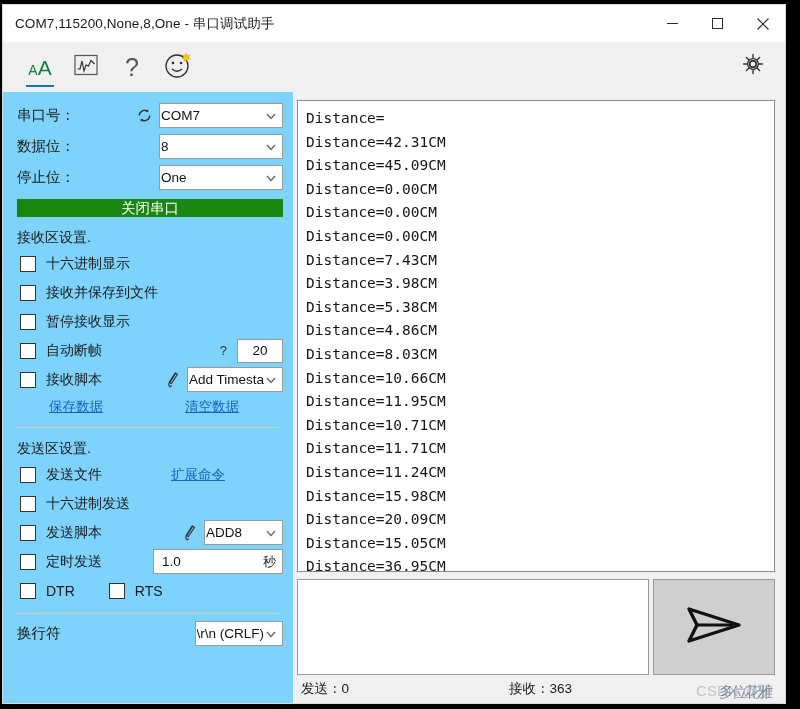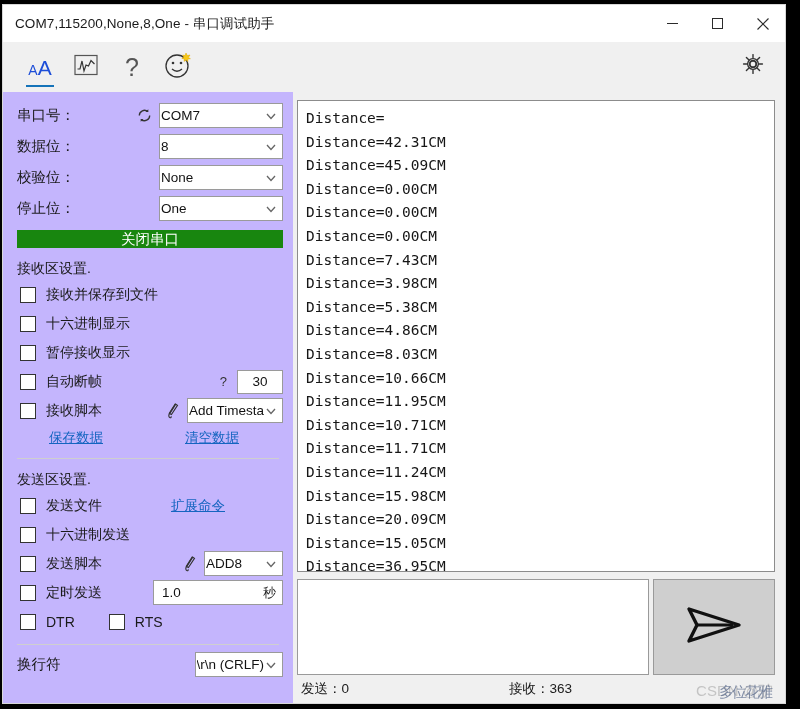--- a/index.html
+++ b/index.html
@@ -49,37 +49,37 @@
     display: flex; align-items: center;
     padding: 0 14px;
     position: relative;
   }
   .tb-item {
     width: 46px; height: 44px;
     display: flex; align-items: center; justify-content: center;
     position: relative;
     color: #2b2b2b;
   }
-  .tb-item.active { color: #1d4ed8; }
+  .tb-item.active { color: #15803d; }
   .tb-item.active::after {
     content: ""; position: absolute; bottom: 2px; left: 9px;
     width: 28px; height: 2px; background: #1573b9;
   }
   .tb-aa { font-size: 21px; font-weight: 400; line-height: 1; }
   .tb-aa .small { font-size: 14px; }
   .tb-q { font-size: 25px; color: #555; line-height: 1; }
   .tb-gear { position: absolute; right: 16px; top: 8px; width: 30px; height: 30px; color: #333; }
 
   
   .body-split { flex: 1; display: flex; min-height: 0; }
 
   
   .left {
     width: 290px; min-width: 290px;
-    background: #c4b5fd;
+    background: #7dd3fc;
     padding: 8px 0 0 0;
     position: relative;
     overflow: hidden;
   }
   .row {
     display: flex; align-items: center;
     height: 31px;
     padding: 0 10px 0 14px;
     margin-bottom: 0;
   }
@@ -344,71 +344,59 @@
         <div class="combo">
           <span class="cval">8</span>
           <span class="chev">
             <svg width="14" height="14" viewBox="0 0 14 14">
                 <polyline points="3,5 7,9.5 11,5" fill="none" stroke="#666" stroke-width="1.3"></polyline>
               </svg>
           </span>
         </div>
       </div>
 
-      <div class="row">
-        <div class="lbl">校验位：</div>
-        <div class="ic-slot"></div>
-        <div class="combo">
-          <span class="cval">None</span>
-          <span class="chev">
-            <svg width="14" height="14" viewBox="0 0 14 14">
-                <polyline points="3,5 7,9.5 11,5" fill="none" stroke="#666" stroke-width="1.3"></polyline>
-              </svg>
-          </span>
-        </div>
-      </div>
 
       <div class="row">
         <div class="lbl">停止位：</div>
         <div class="ic-slot"></div>
         <div class="combo">
           <span class="cval">One</span>
           <span class="chev">
             <svg width="14" height="14" viewBox="0 0 14 14">
                 <polyline points="3,5 7,9.5 11,5" fill="none" stroke="#666" stroke-width="1.3"></polyline>
               </svg>
           </span>
         </div>
       </div>
 
       <div class="green-btn">关闭串口</div>
 
       <div class="sect-title">接收区设置.</div>
 
       <div class="cbrow">
         <div class="cbox"></div>
+        <div class="cblbl">十六进制显示</div>
+      </div>
+
+      <div class="cbrow">
+        <div class="cbox"></div>
         <div class="cblbl">接收并保存到文件</div>
-      </div>
-
-      <div class="cbrow">
-        <div class="cbox"></div>
-        <div class="cblbl">十六进制显示</div>
       </div>
 
       <div class="cbrow">
         <div class="cbox"></div>
         <div class="cblbl">暂停接收显示</div>
       </div>
 
       <div class="cbrow">
         <div class="cbox"></div>
         <div class="cblbl">自动断帧</div>
         <div class="spacer"></div>
         <div class="qmark">?</div>
-        <div class="numbox">30</div>
+        <div class="numbox">20</div>
       </div>
 
       <div class="cbrow">
         <div class="cbox"></div>
         <div class="cblbl">接收脚本</div>
         <div class="spacer"></div>
         <div class="ic-slot">
           <svg width="16" height="18" viewBox="0 0 16 18">
             <path d="M11.5 2 L5.5 11.5" stroke="#333" stroke-width="1.5" fill="none"></path>
             <path d="M11.5 2 L13.5 3.3 L7.4 12.6 L5.4 11.6 Z" fill="none" stroke="#333" stroke-width="1.1"></path>

